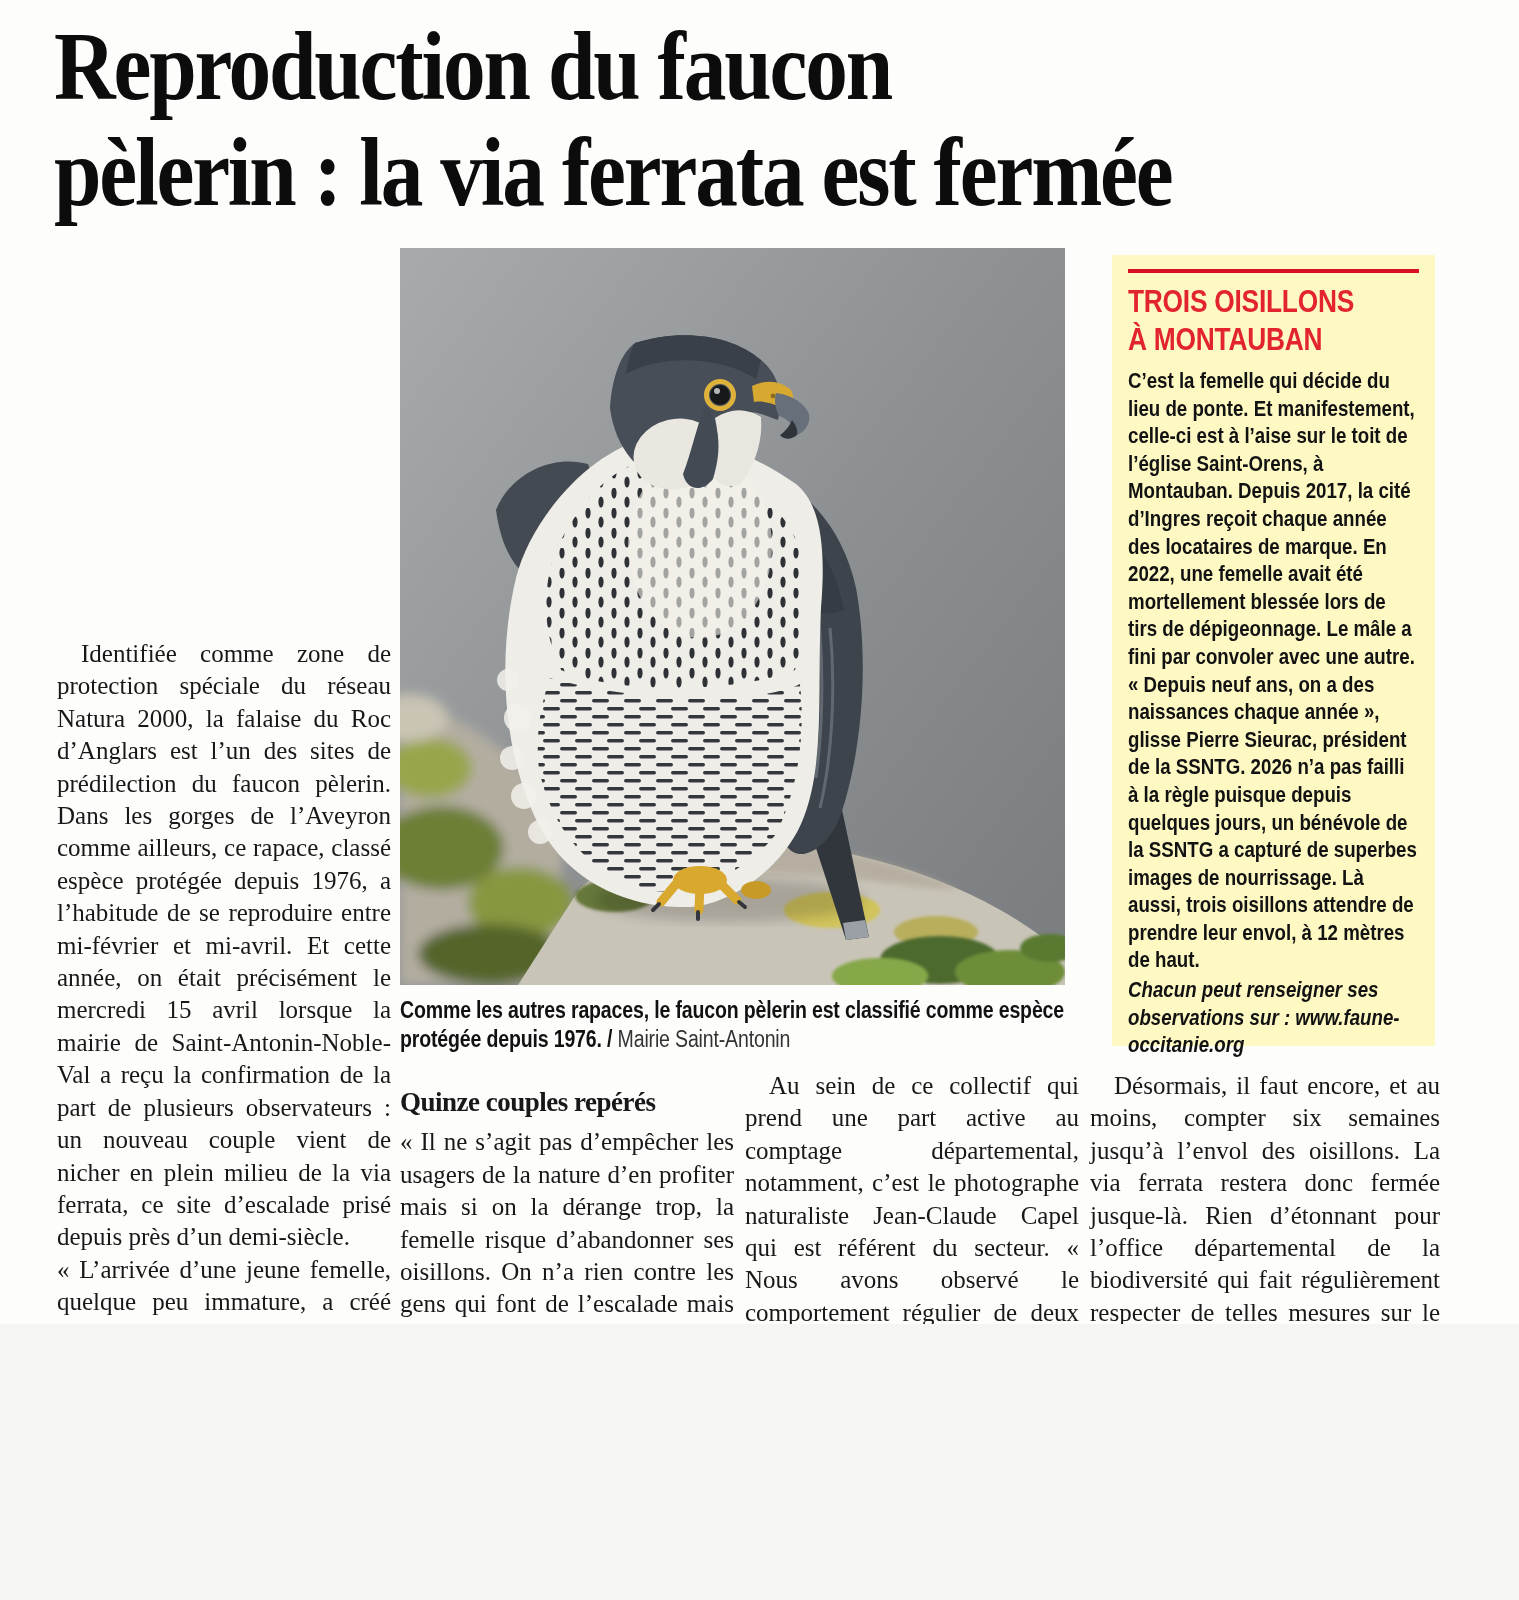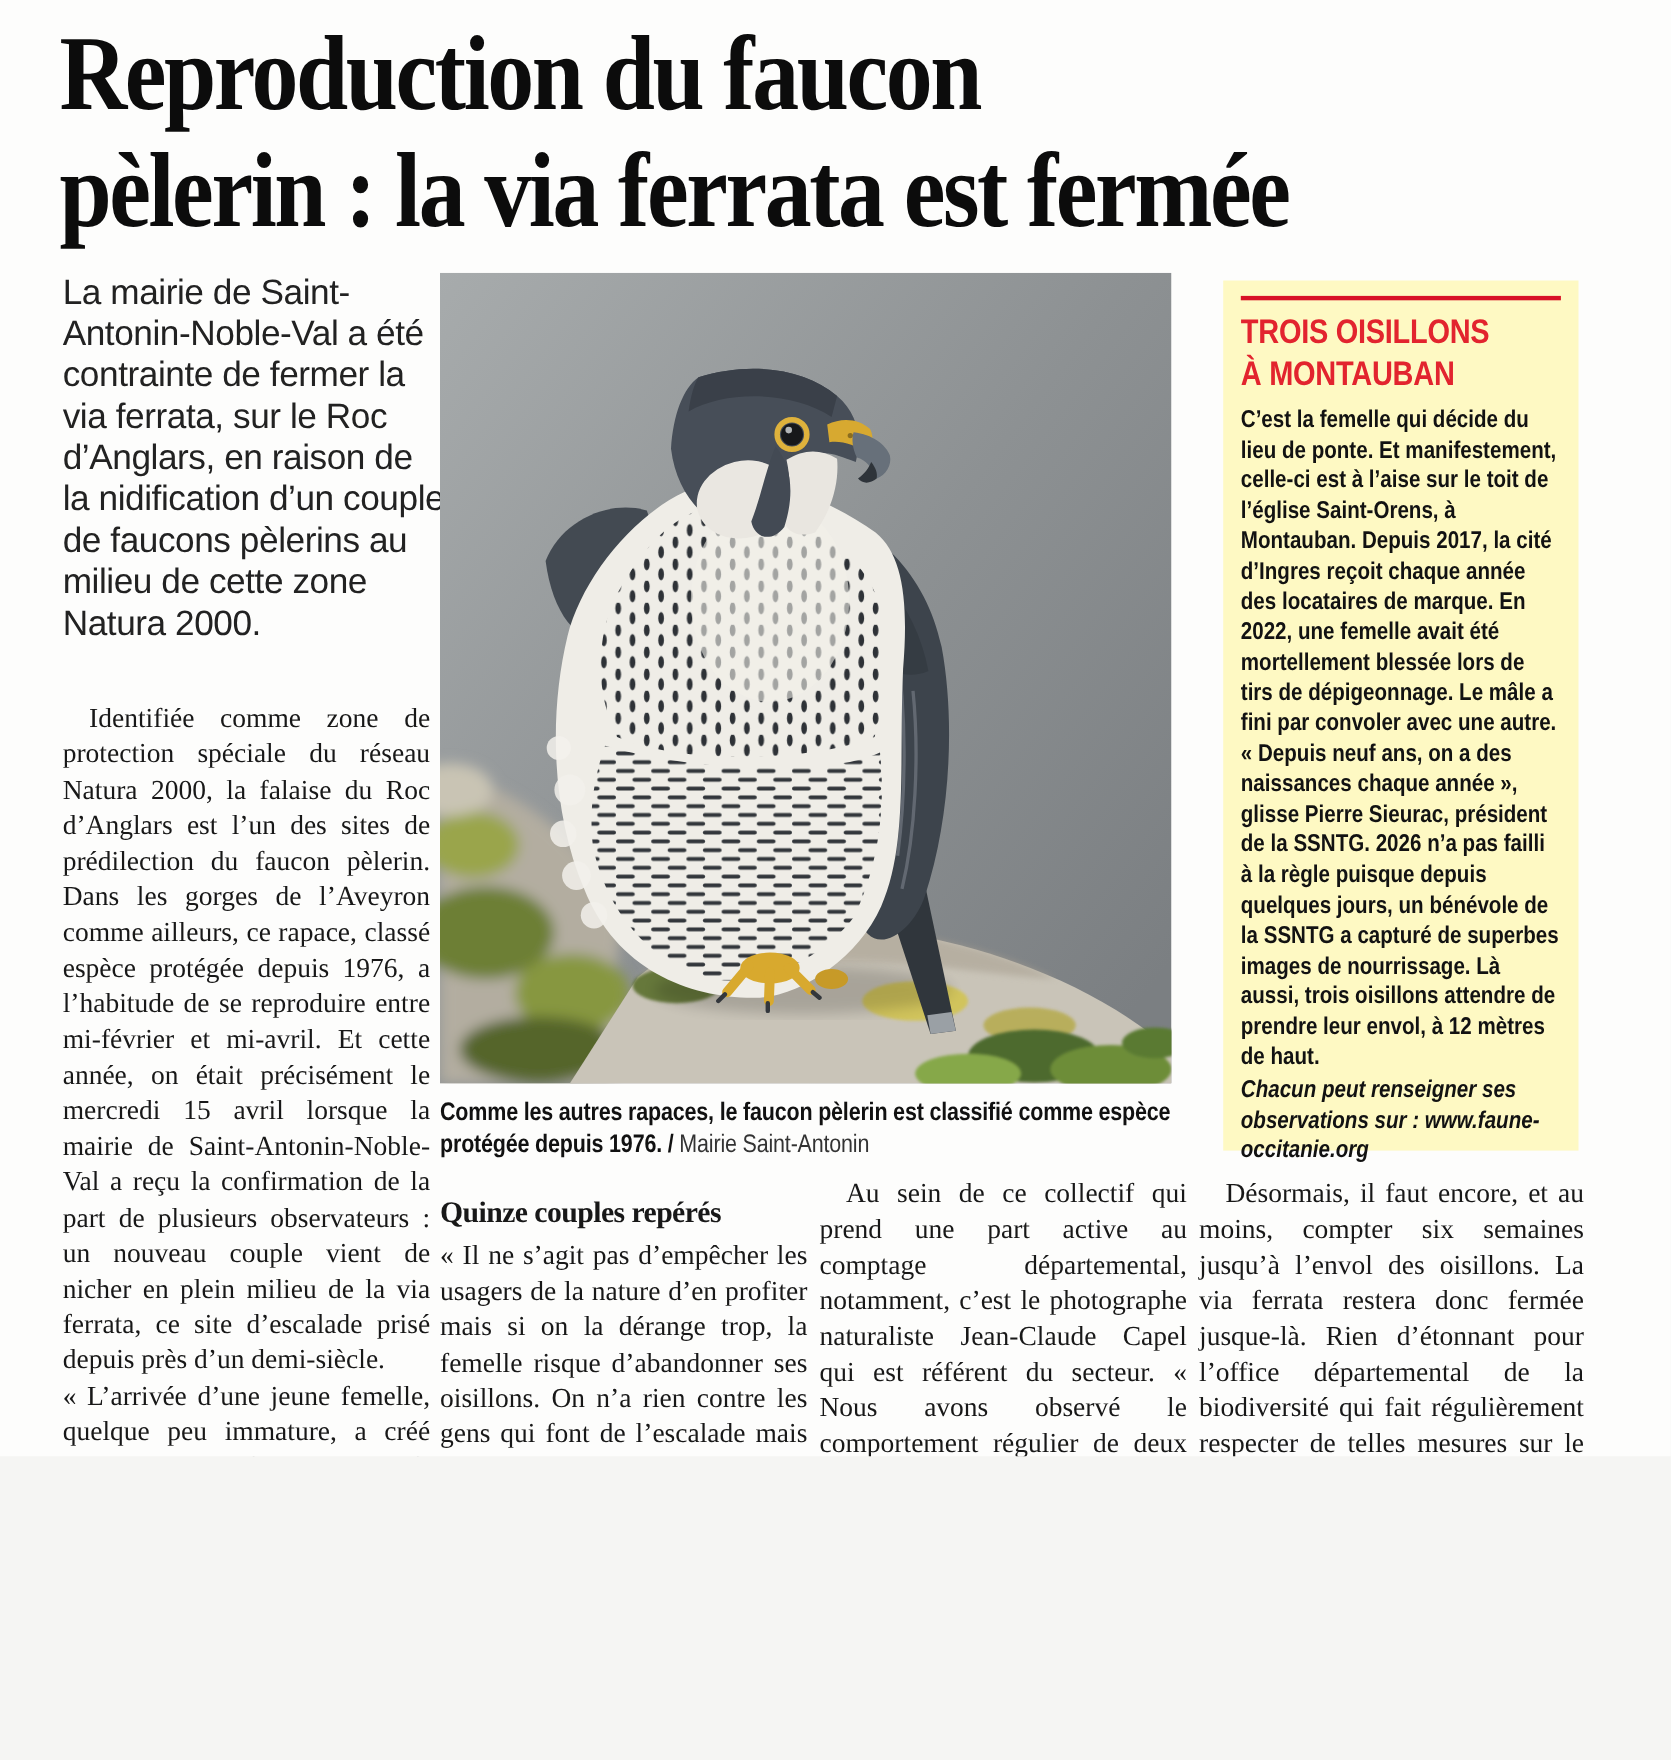--- a/index.html
+++ b/index.html
@@ -52,21 +52,20 @@
 </head>
 <body>
 
 <div id="page">
 
   <h1 id="headline" class="abs" style="margin:0;">
     <span style="display:block;">Reproduction du faucon</span>
     <span style="display:block;">pèlerin : la via ferrata est fermée</span>
   </h1>
 
-  <div id="lede" class="abs">La mairie de Saint-Antonin-Noble-Val a été contrainte de fermer la via ferrata, sur le Roc d’Anglars, en raison de la nidification d’un couple de faucons pèlerins au milieu de cette zone Natura 2000.</div>
 
   <div id="leftbody" class="abs bodycol">
     <p class="indent">Identifiée comme zone de protection spéciale du réseau Natura 2000, la falaise du Roc d’Anglars est l’un des sites de prédilection du faucon pèlerin. Dans les gorges de l’Aveyron comme ailleurs, ce rapace, classé espèce protégée depuis 1976, a l’habitude de se reproduire entre mi-février et mi-avril. Et cette année, on était précisément le mercredi 15 avril lorsque la mairie de Saint-Antonin-Noble-Val a reçu la confirmation de la part de plusieurs observateurs : un nouveau couple vient de nicher en plein milieu de la via ferrata, ce site d’escalade prisé depuis près d’un demi-siècle.</p>
     <p>« L’arrivée d’une jeune femelle, quelque peu immature, a créé une certaine confusion. Ses œufs viennent d’éclore », confirme Alexandra Papadopoulo, adjointe au maire Elisabeth Birs à l’urbanisme, aux grands travaux et à la transition écologique. En vertu d’une charte ratifiée en 2012 avec la Ligue de protection des oiseaux (LPO) et la fédération d’escalade dans le cadre de Natura 2000, la municipalité a donc fermé l’entièreté de la via ferrata*, au grand dam</p>
   </div>
 
   <div id="photo" class="abs">
     <svg width="665" height="737" viewBox="0 0 665 737" xmlns="http://www.w3.org/2000/svg">
       <defs>
         <linearGradient id="bgG" x1="0" y1="0" x2="1" y2="0.85">

